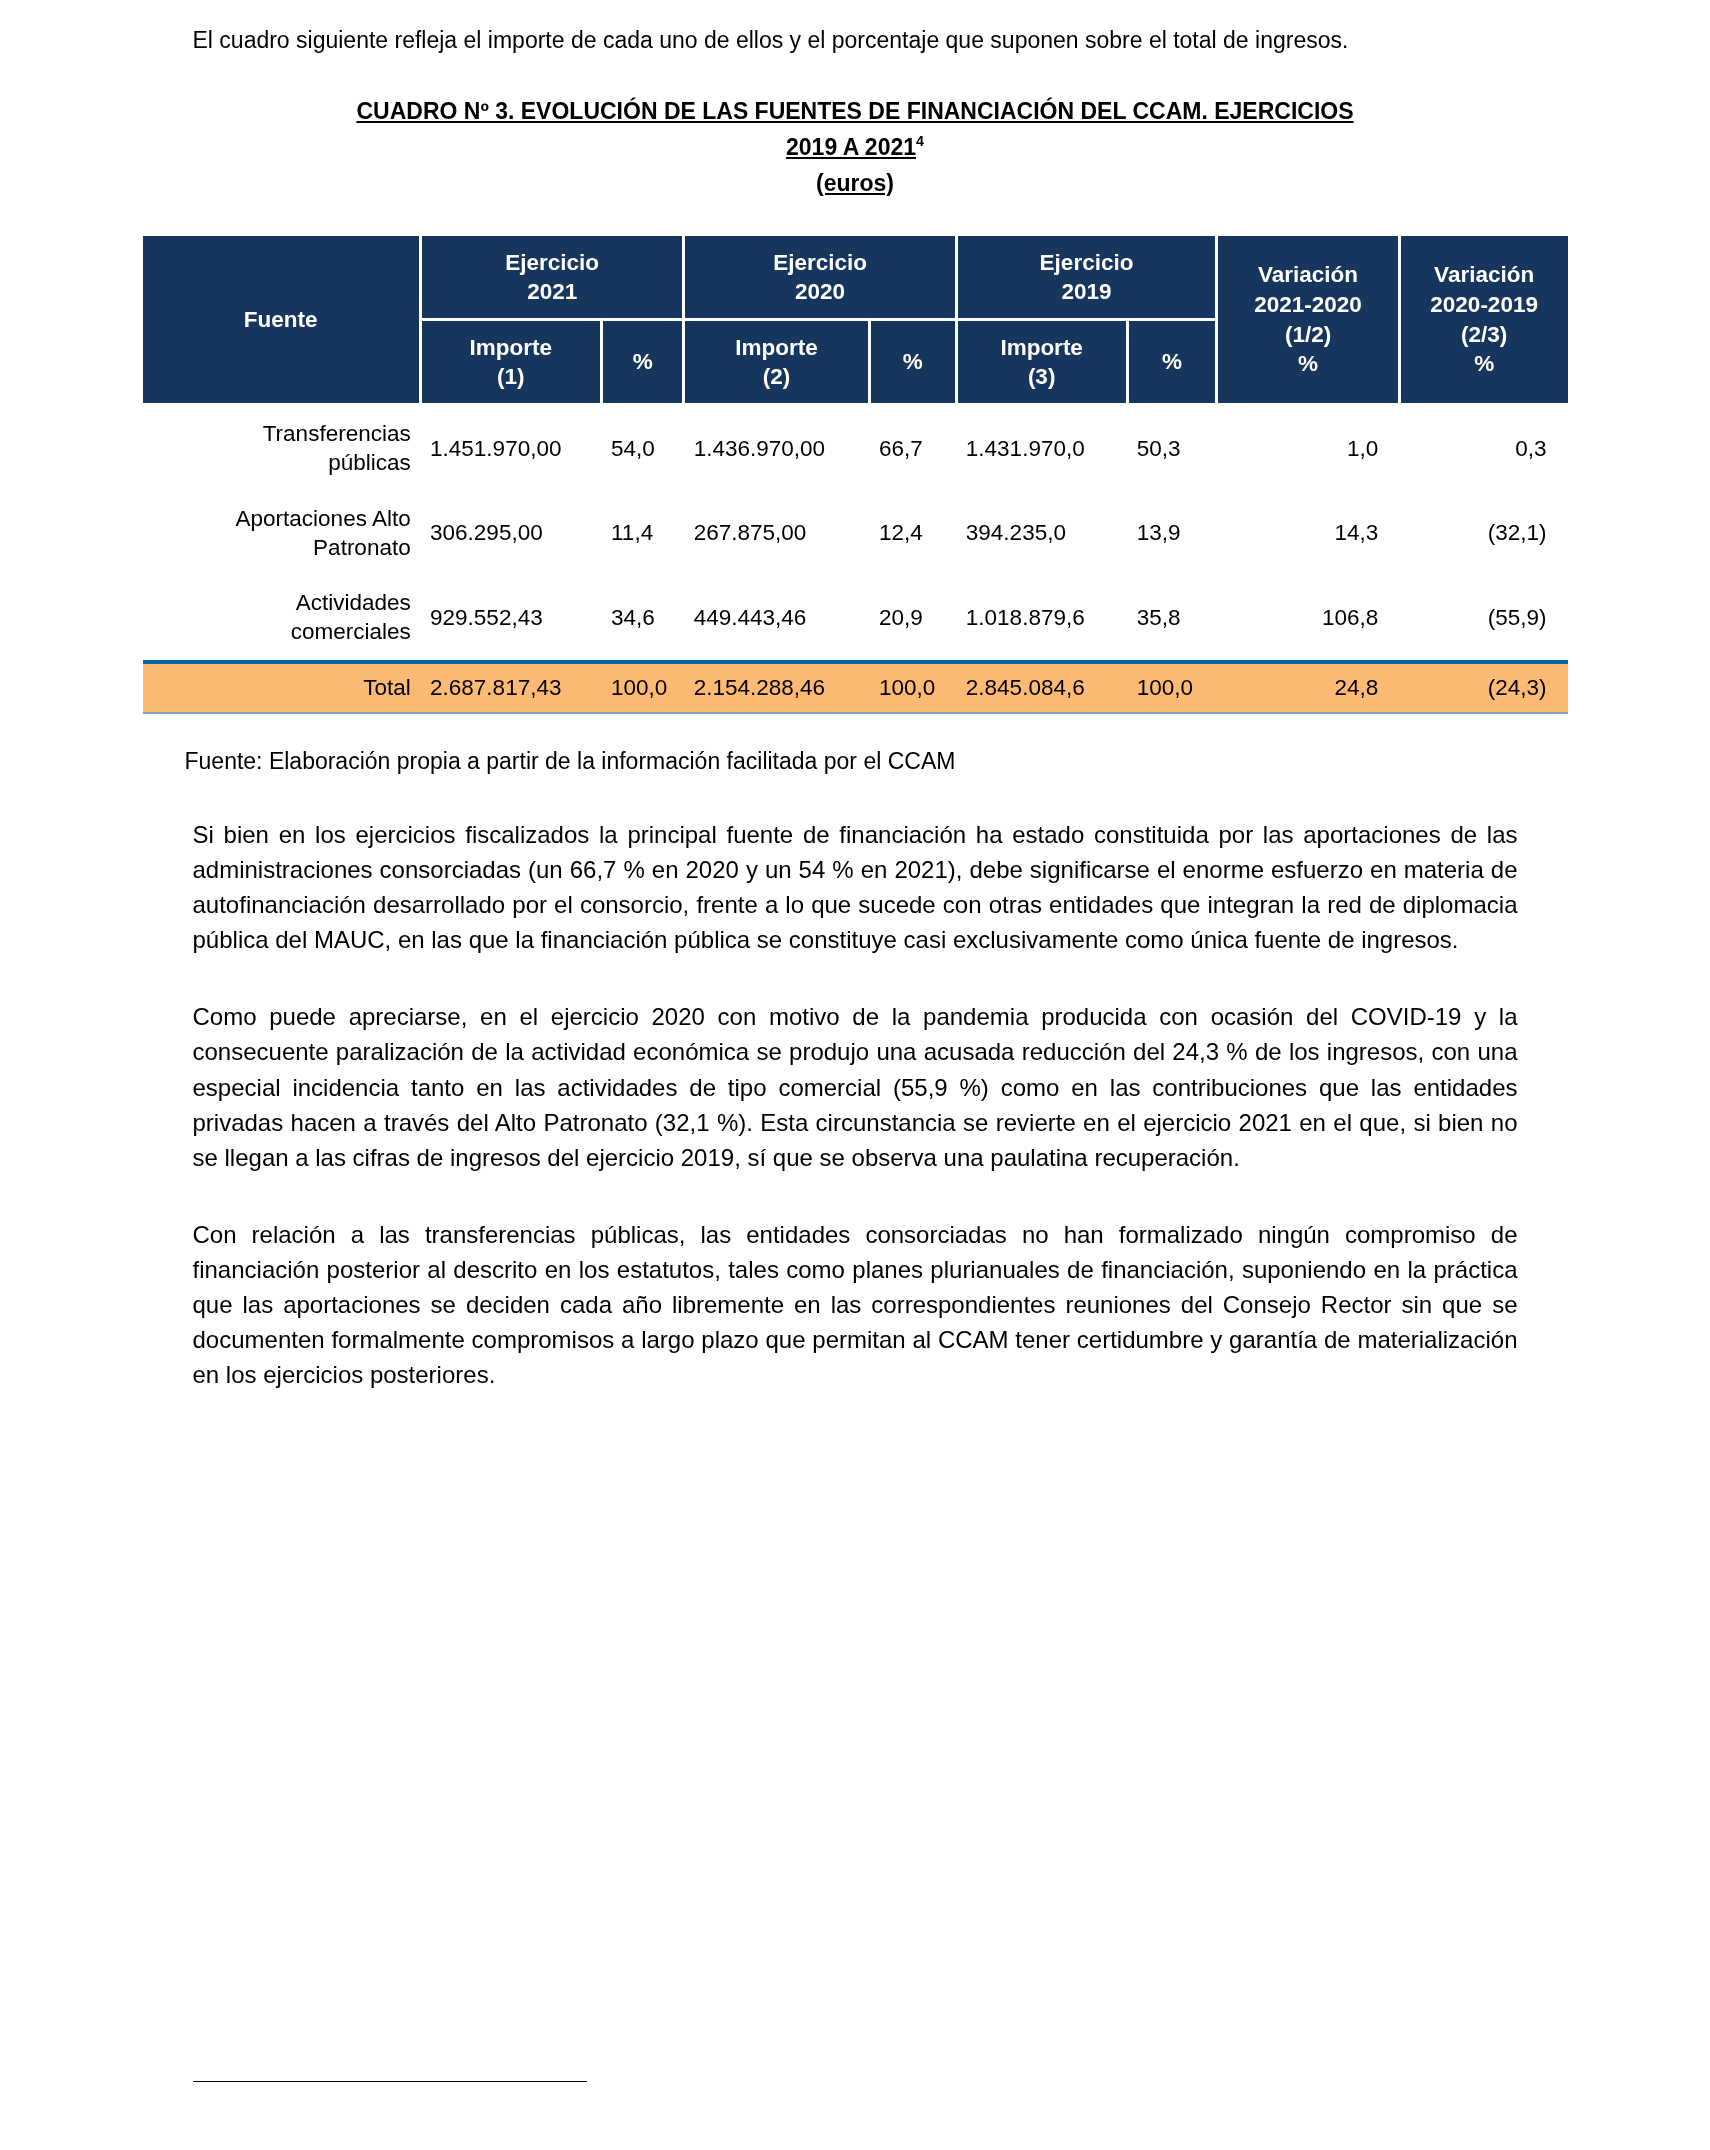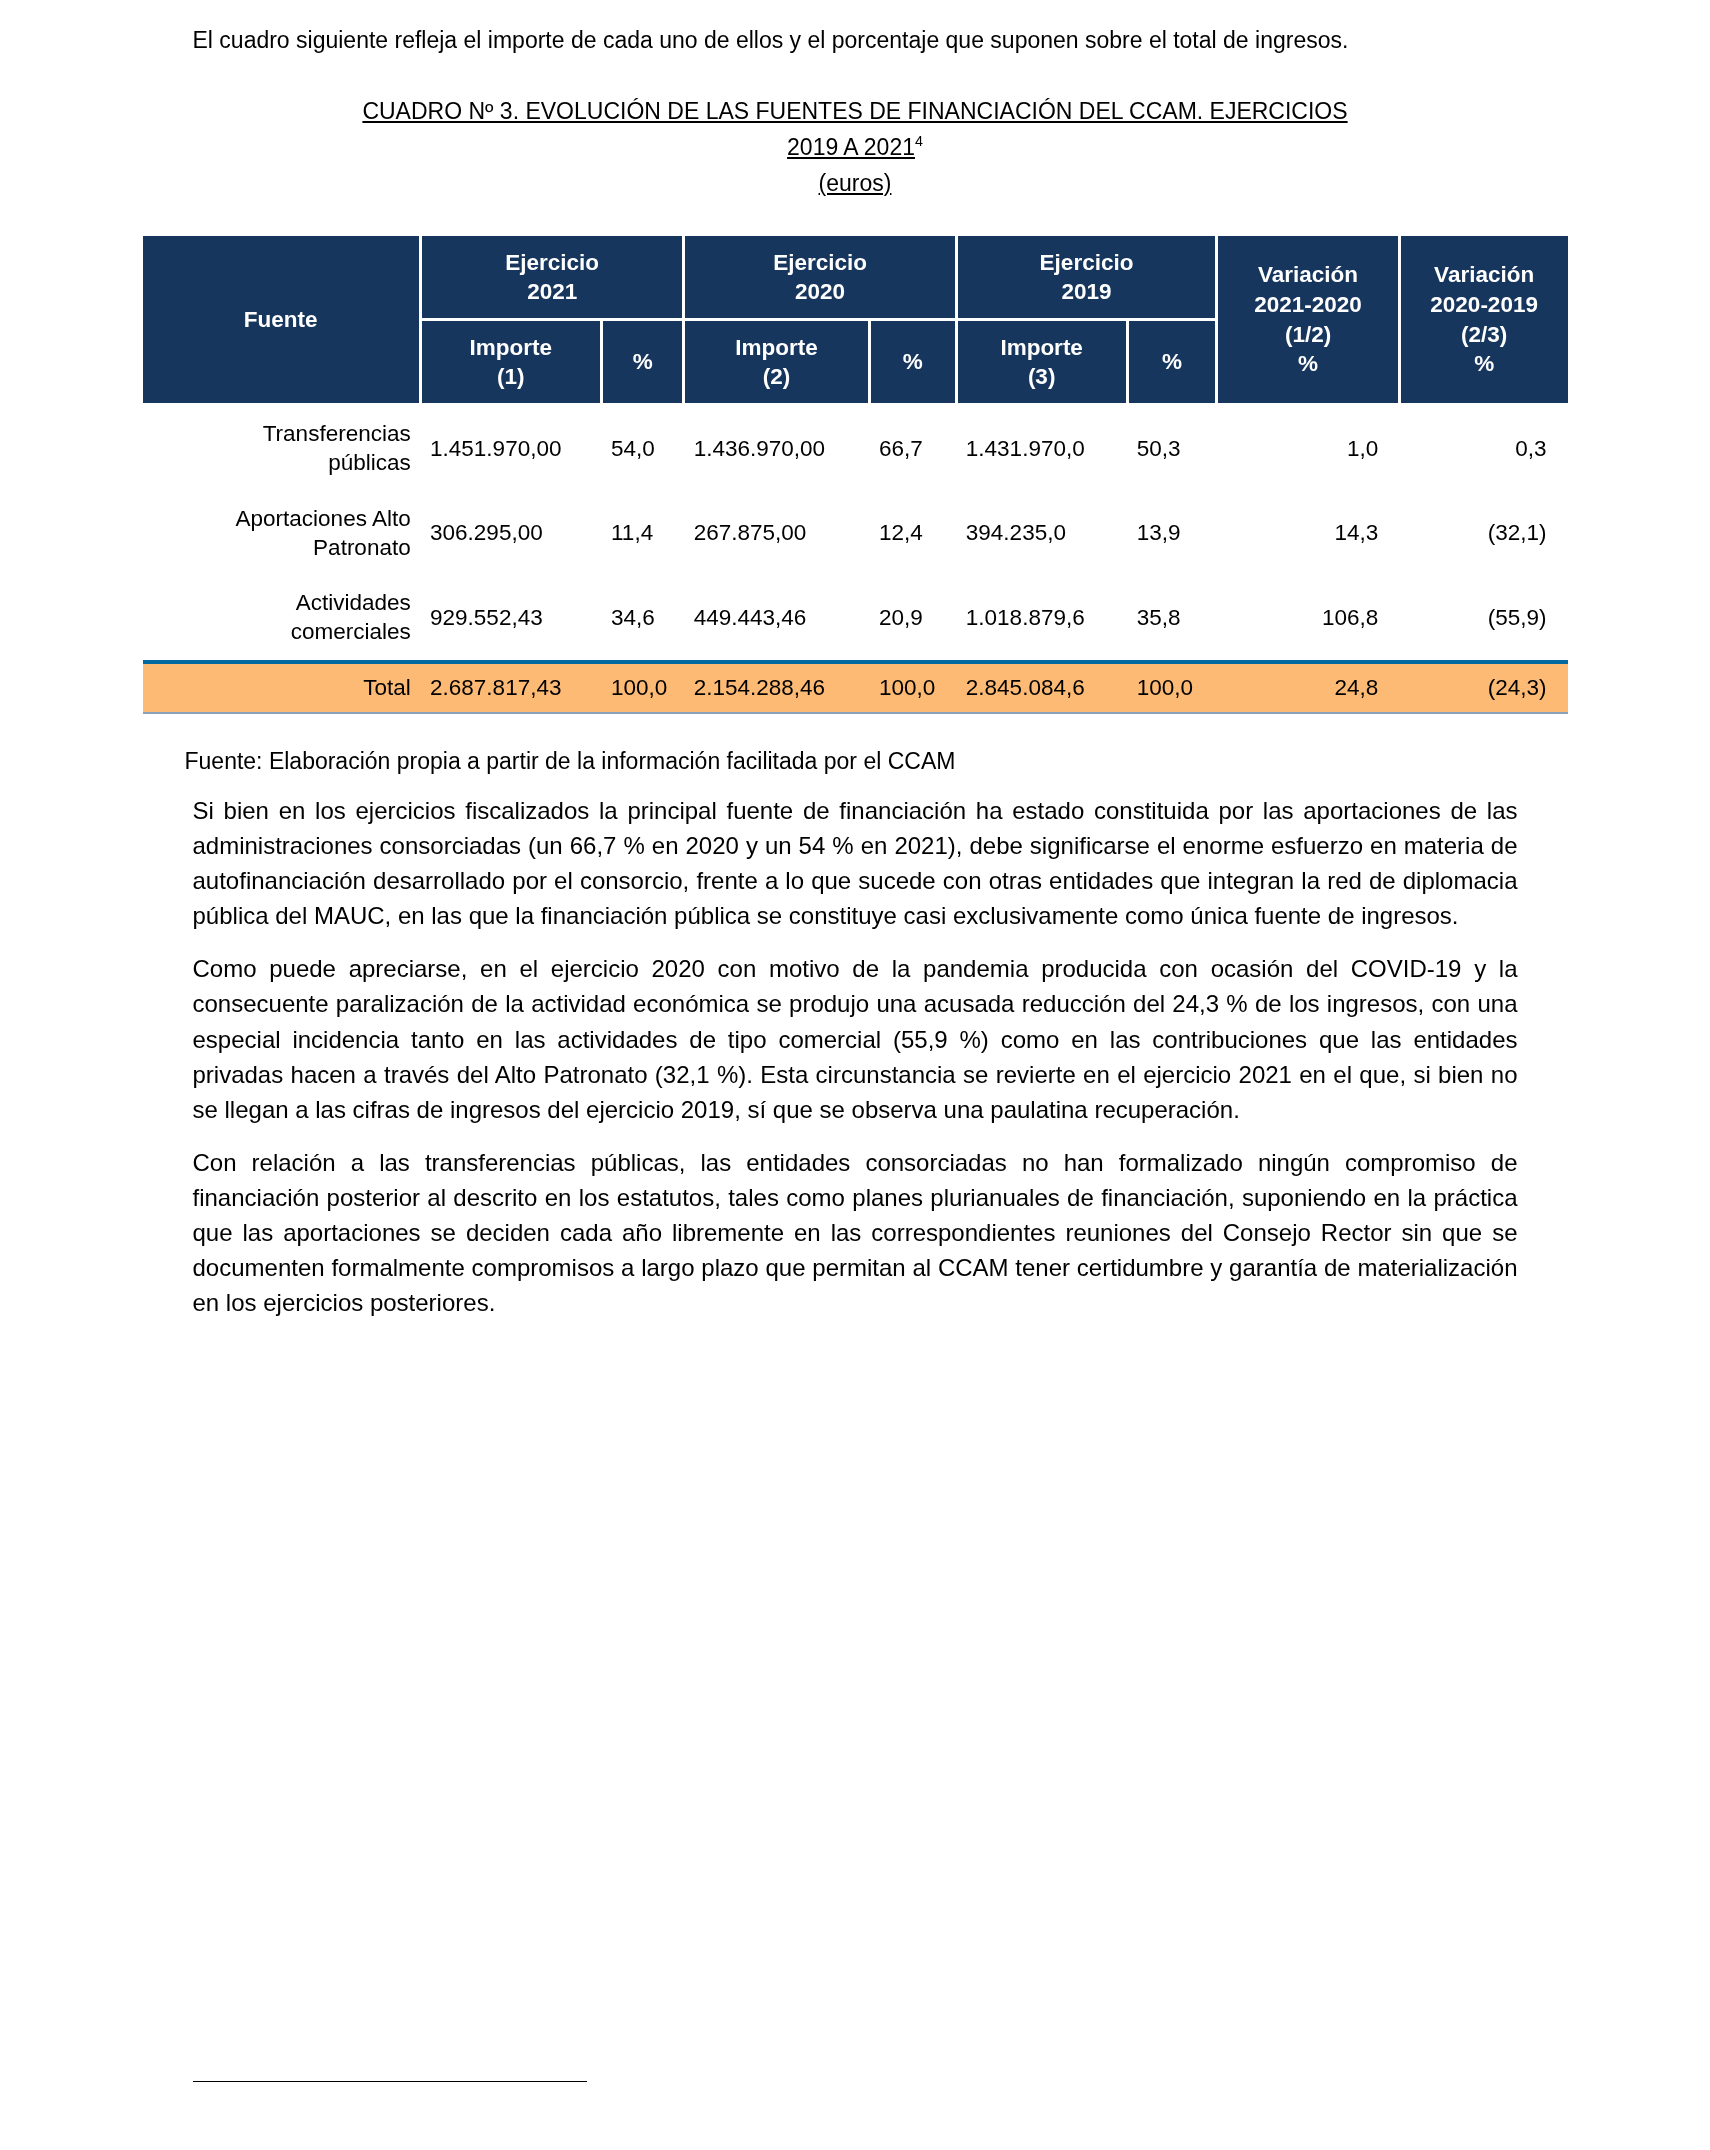--- a/index.html
+++ b/index.html
@@ -20,21 +20,21 @@
   }
   .intro {
     font-size: 23px;
     line-height: 1.45;
     text-align: justify;
   }
   .title-block {
     margin-top: 37px;
     text-align: center;
     font-size: 23px;
-    font-weight: normal;
+    font-weight: bold;
     line-height: 1.55;
   }
   .title-block .u { text-decoration: underline; }
   .title-block sup {
     font-size: 0.62em;
     vertical-align: super;
     line-height: 0;
   }
   .title-euros { display: block; }
 
@@ -80,21 +80,21 @@
     border-bottom: 2.4px solid #8aa0bb;
     padding-top: 9.7px;
     padding-bottom: 9.7px;
   }
   .source-note {
     margin-top: 34px;
     margin-left: -8px;
     font-size: 23px;
   }
   .para {
-    margin-top: 18px;
+    margin-top: 42px;
     font-size: 24px;
     line-height: 1.46;
     text-align: justify;
   }
   .subheading {
     margin-top: 42px;
     font-size: 24px;
     font-style: italic;
     line-height: 1.4;
   }

